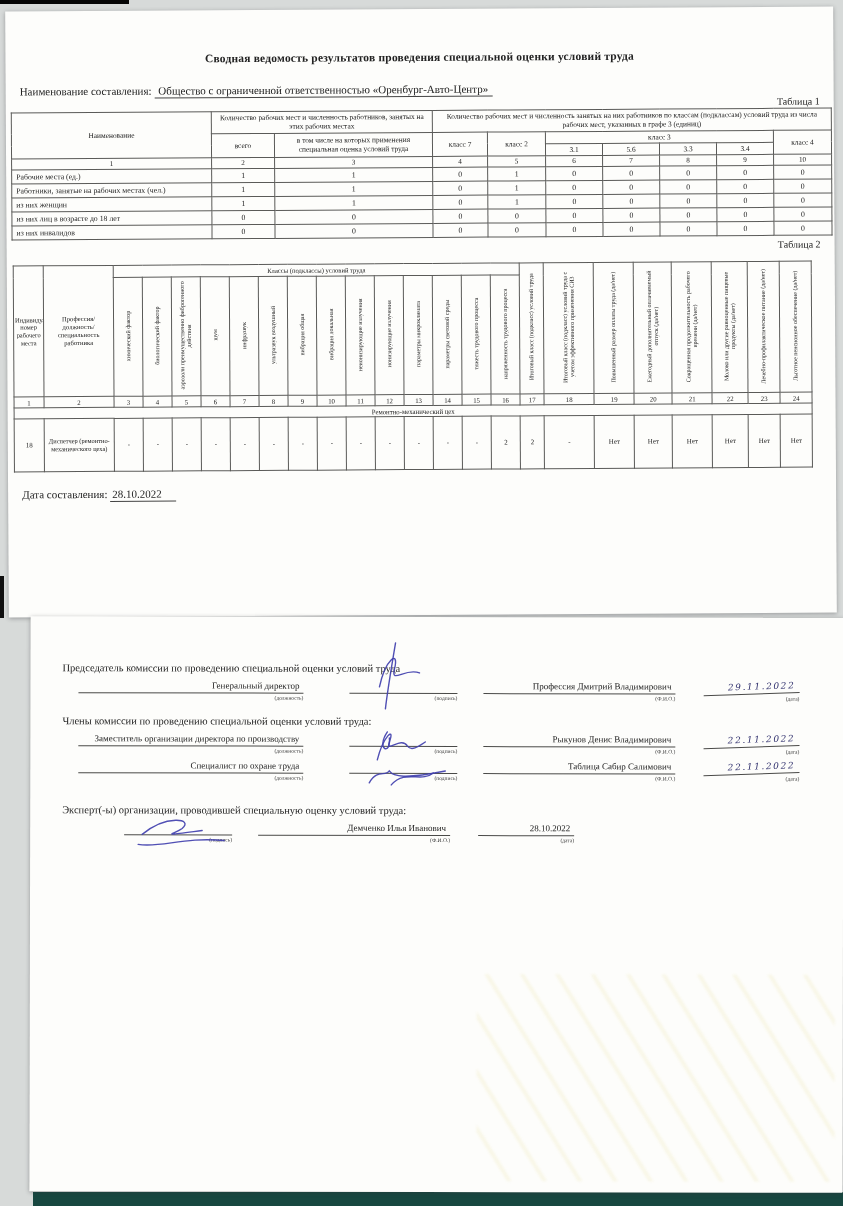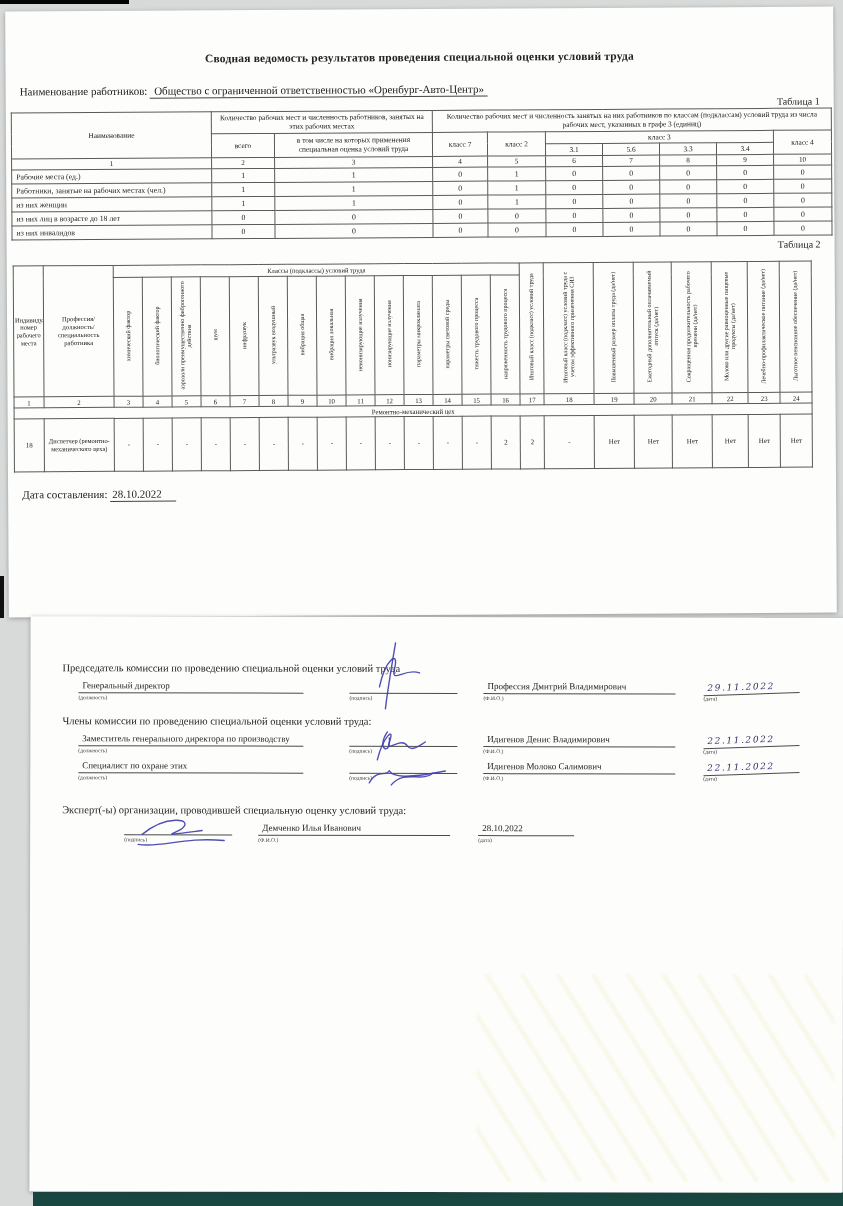--- a/index.html
+++ b/index.html
@@ -60,21 +60,21 @@
   .date-line { margin:16px 0 0 14px; font-size:11px; }
   .date-line .u { border-bottom:1px solid #444; padding:0 14px 1px 2px; }
 
   
   .sig-section { font-size:10.5px; }
   .sec-heading { margin-left:32px; }
   #chairman-heading { margin-top:46px; }
   #members-heading  { margin-top:15px; }
   #expert-heading   { margin-top:24px; }
   .sig-row { display:flex; align-items:flex-end; margin-left:48px; margin-top:7px; }
-  .sig-cell { text-align:left; }
+  .sig-cell { text-align:right; }
   .sig-cell .val { border-bottom:1px solid #4a4a48; padding:0 4px 1px; font-size:9px; line-height:1.2; min-height:11px; }
   .sig-cell .lbl { font-size:5.5px; color:#3a3a3a; margin-top:1px; }
   .cell-position { width:225px; }
   .cell-sign { width:108px; margin-left:46px; position:relative; }
   .cell-name { width:192px; margin-left:26px; }
   .cell-date { width:96px; margin-left:28px; }
   .hand {
     font-family:"DejaVu Serif",serif; font-style:italic;
     color:#30306d; font-size:11.5px; letter-spacing:1.6px;
     transform:rotate(-2deg);
@@ -86,21 +86,21 @@
 <body>
 
 <div class="artifact" id="top-black-strip"></div>
 <div class="artifact" id="left-black-mark"></div>
 <div class="artifact" id="bottom-teal-strip"></div>
 
 <div class="page" id="page1">
   <div class="doc-title">Сводная ведомость результатов проведения специальной оценки условий труда</div>
 
   <div class="org-line">
-    <span>Наименование работников:</span>
+    <span>Наименование составления:</span>
     <span class="u">Общество с ограниченной ответственностью «Оренбург-Авто-Центр»</span>
   </div>
 
   <div class="tbl-caption">Таблица 1</div>
 
   <table id="t1">
     <colgroup>
       <col style="width:200px">
         <col style="width:63px">
         <col style="width:158px">
@@ -343,56 +343,56 @@
       <div class="sig-cell cell-date">
         <div class="val hand">29.11.2022</div>
         <div class="lbl">(дата)</div>
       </div>
     </div>
 
     <div class="sec-heading" id="members-heading">Члены комиссии по проведению специальной оценки условий труда:</div>
 
     <div class="sig-row">
       <div class="sig-cell cell-position">
-        <div class="val">Заместитель генерального директора по производству</div>
+        <div class="val">Заместитель организации директора по производству</div>
         <div class="lbl">(должность)</div>
       </div>
       <div class="sig-cell cell-sign">
         <svg class="sigsvg" width="80" height="42" viewBox="0 0 80 42">
           <path d="M16,38 C22,14 34,4 28,20 C24,32 40,14 46,24 C50,30 58,24 64,20"></path>
           <path d="M26,10 C14,28 30,34 28,16"></path>
         </svg>
         <div class="val"></div>
         <div class="lbl">(подпись)</div>
       </div>
       <div class="sig-cell cell-name">
-        <div class="val">Идигенов Денис Владимирович</div>
+        <div class="val">Рыкунов Денис Владимирович</div>
         <div class="lbl">(Ф.И.О.)</div>
       </div>
       <div class="sig-cell cell-date">
         <div class="val hand">22.11.2022</div>
         <div class="lbl">(дата)</div>
       </div>
     </div>
 
     <div class="sig-row">
       <div class="sig-cell cell-position">
-        <div class="val">Специалист по охране этих</div>
+        <div class="val">Специалист по охране труда</div>
         <div class="lbl">(должность)</div>
       </div>
       <div class="sig-cell cell-sign">
         <svg class="sigsvg" width="90" height="30" viewBox="0 0 90 30">
           <path d="M8,22 C16,8 24,16 28,10 C32,16 44,18 84,10"></path>
           <path d="M30,24 C44,8 60,22 72,12"></path>
         </svg>
         <div class="val"></div>
         <div class="lbl">(подпись)</div>
       </div>
       <div class="sig-cell cell-name">
-        <div class="val">Идигенов Молоко Салимович</div>
+        <div class="val">Таблица Сабир Салимович</div>
         <div class="lbl">(Ф.И.О.)</div>
       </div>
       <div class="sig-cell cell-date">
         <div class="val hand">22.11.2022</div>
         <div class="lbl">(дата)</div>
       </div>
     </div>
 
     <div class="sec-heading" id="expert-heading">Эксперт(-ы) организации, проводившей специальную оценку условий труда:</div>
 

